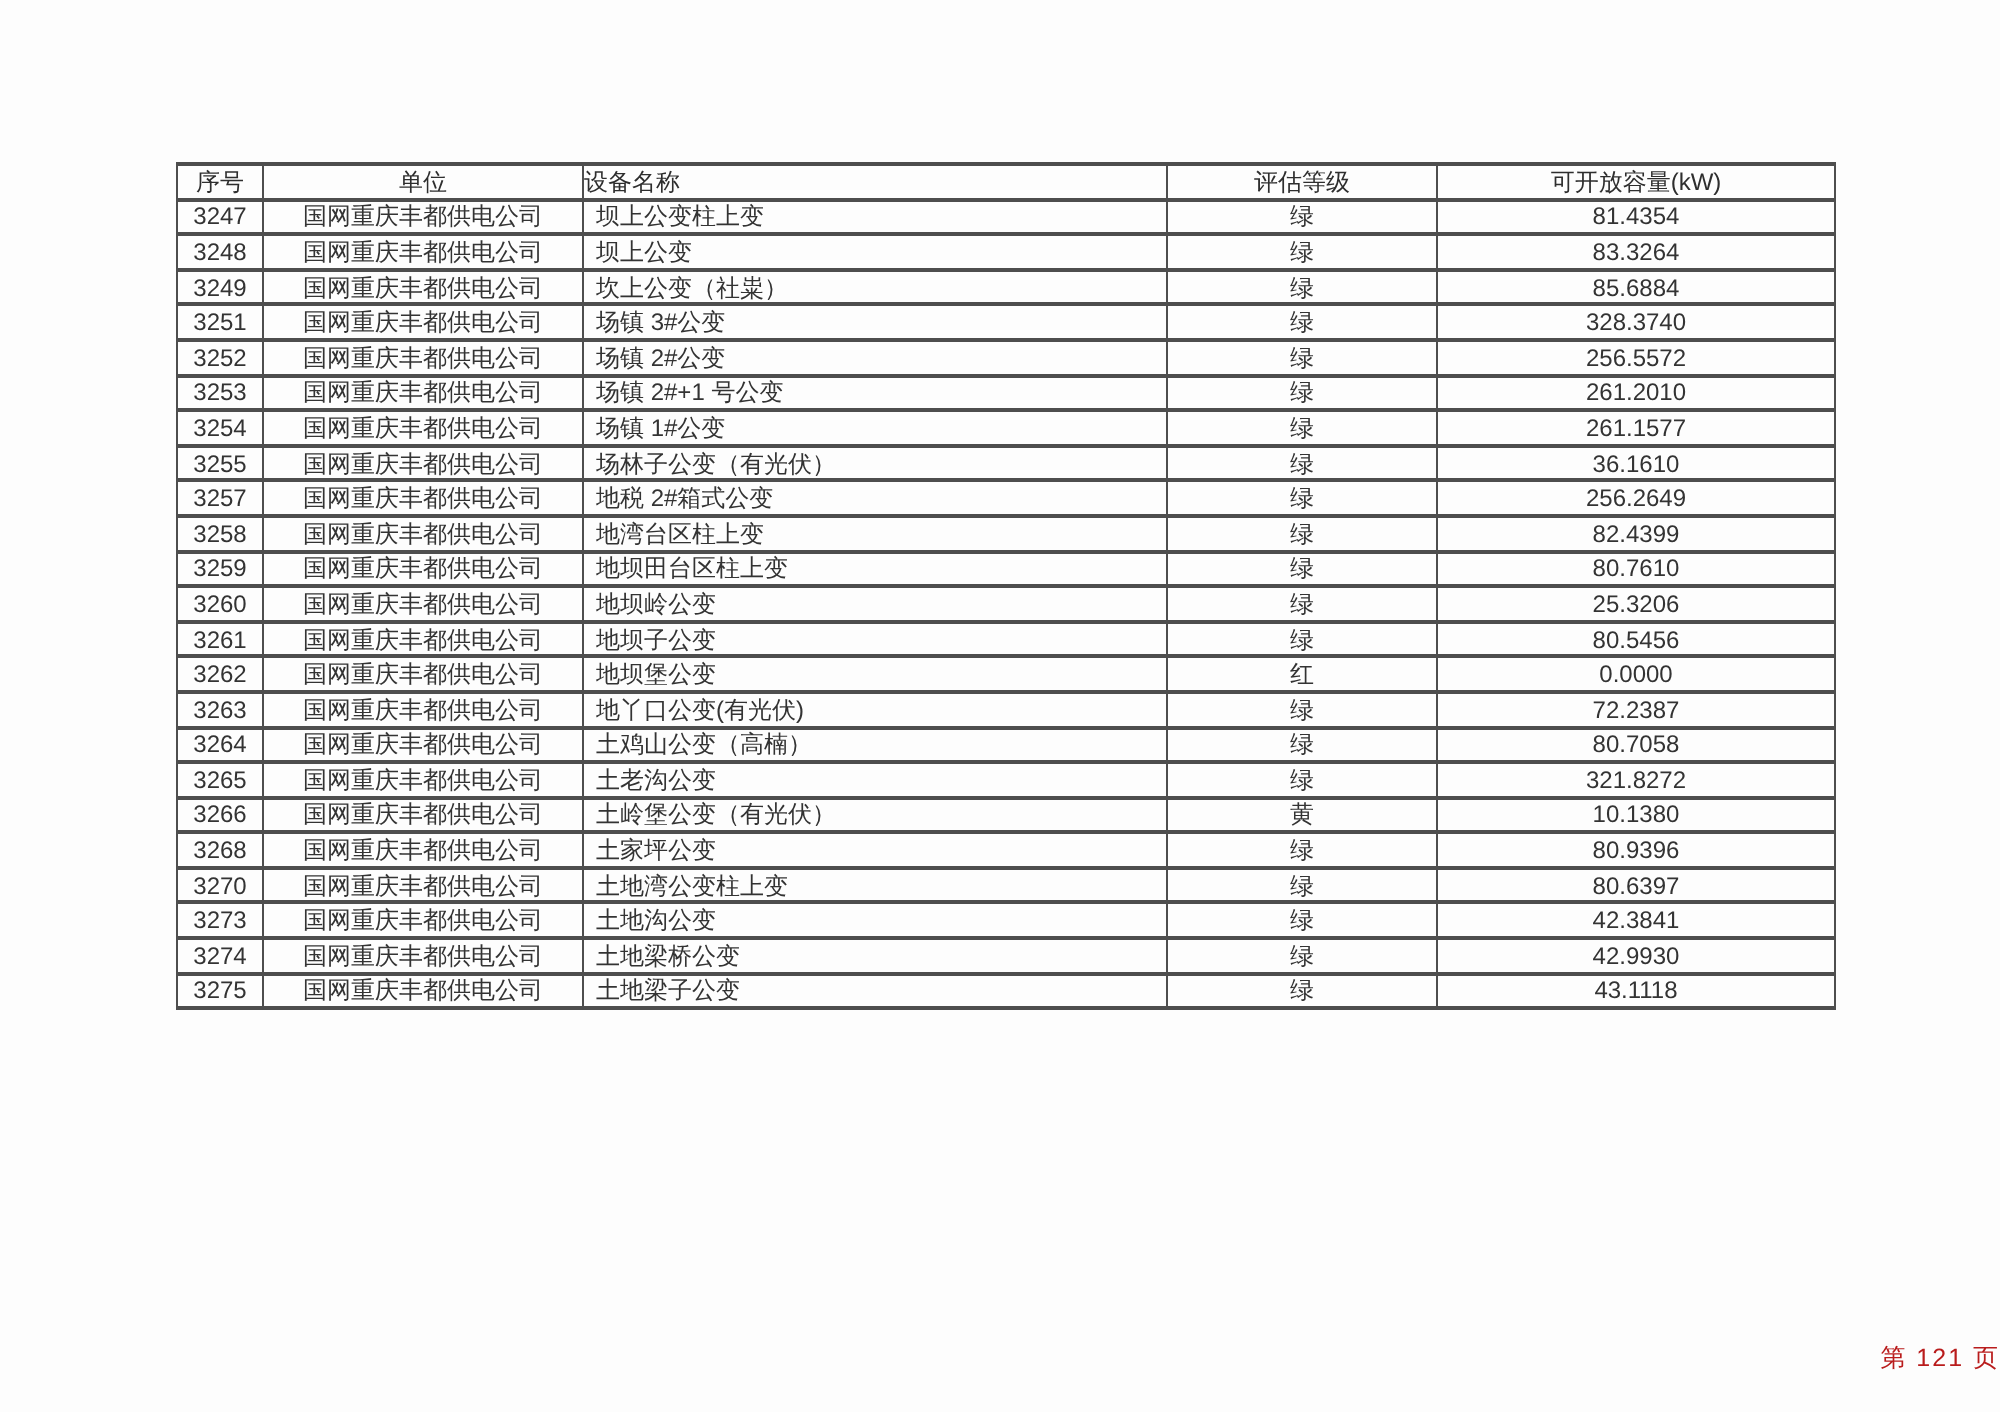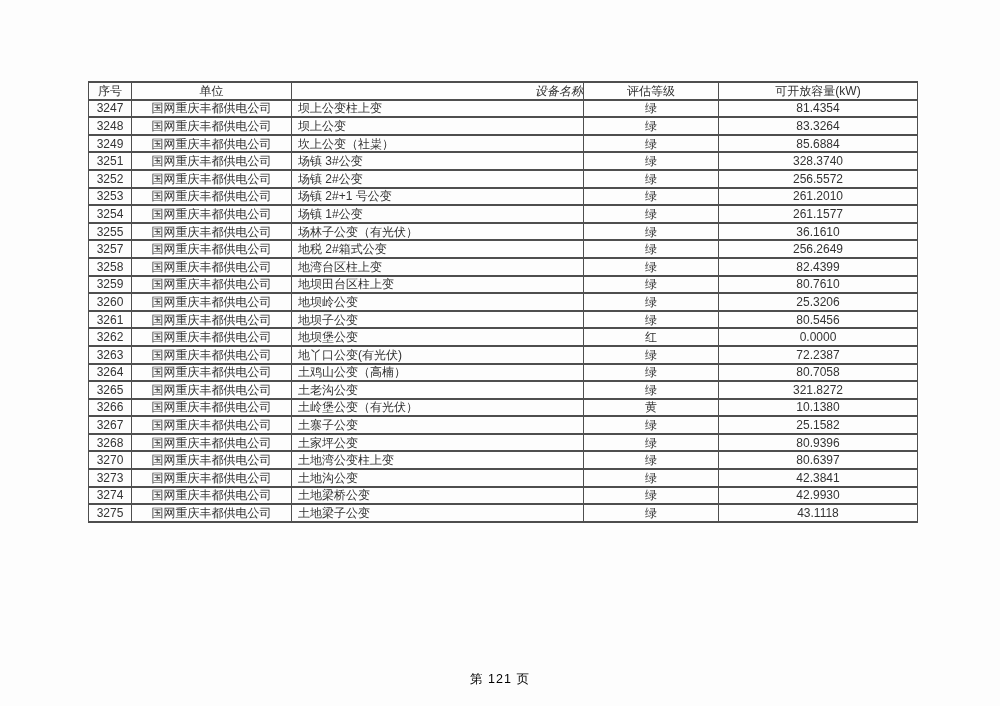--- a/index.html
+++ b/index.html
@@ -37,29 +37,29 @@
     vertical-align: middle;
     overflow: hidden;
     white-space: nowrap;
     color: #333333;
   }
   .doc-table th { color: #2e2e2e; }
   .doc-table td.c2, .doc-table th.c2h {
     text-align: left;
     padding-left: 6px;
   }
-  .doc-table th.c2h { text-align: right; padding-left: 0; font-style: italic; }
+  .doc-table th.c2h { text-align: left; padding-left: 0; }
   .footer {
     position: absolute;
     left: 0;
     right: 0;
     top: 671px;
-    text-align: center;
+    text-align: right;
     font-size: 12.5px;
-    color: #000000;
+    color: #b91c1c;
     letter-spacing: 1px;
   }
 </style>
 </head>
 <body>
 
 <div class="page">
 
   <table class="doc-table">
     <colgroup>
@@ -199,27 +199,20 @@
           <td class="c4">321.8272</td>
         </tr>
         <tr>
           <td class="c0">3266</td>
           <td class="c1">国网重庆丰都供电公司</td>
           <td class="c2">土岭堡公变（有光伏）</td>
           <td class="c3">黄</td>
           <td class="c4">10.1380</td>
         </tr>
         <tr>
-          <td class="c0">3267</td>
-          <td class="c1">国网重庆丰都供电公司</td>
-          <td class="c2">土寨子公变</td>
-          <td class="c3">绿</td>
-          <td class="c4">25.1582</td>
-        </tr>
-        <tr>
           <td class="c0">3268</td>
           <td class="c1">国网重庆丰都供电公司</td>
           <td class="c2">土家坪公变</td>
           <td class="c3">绿</td>
           <td class="c4">80.9396</td>
         </tr>
         <tr>
           <td class="c0">3270</td>
           <td class="c1">国网重庆丰都供电公司</td>
           <td class="c2">土地湾公变柱上变</td>

